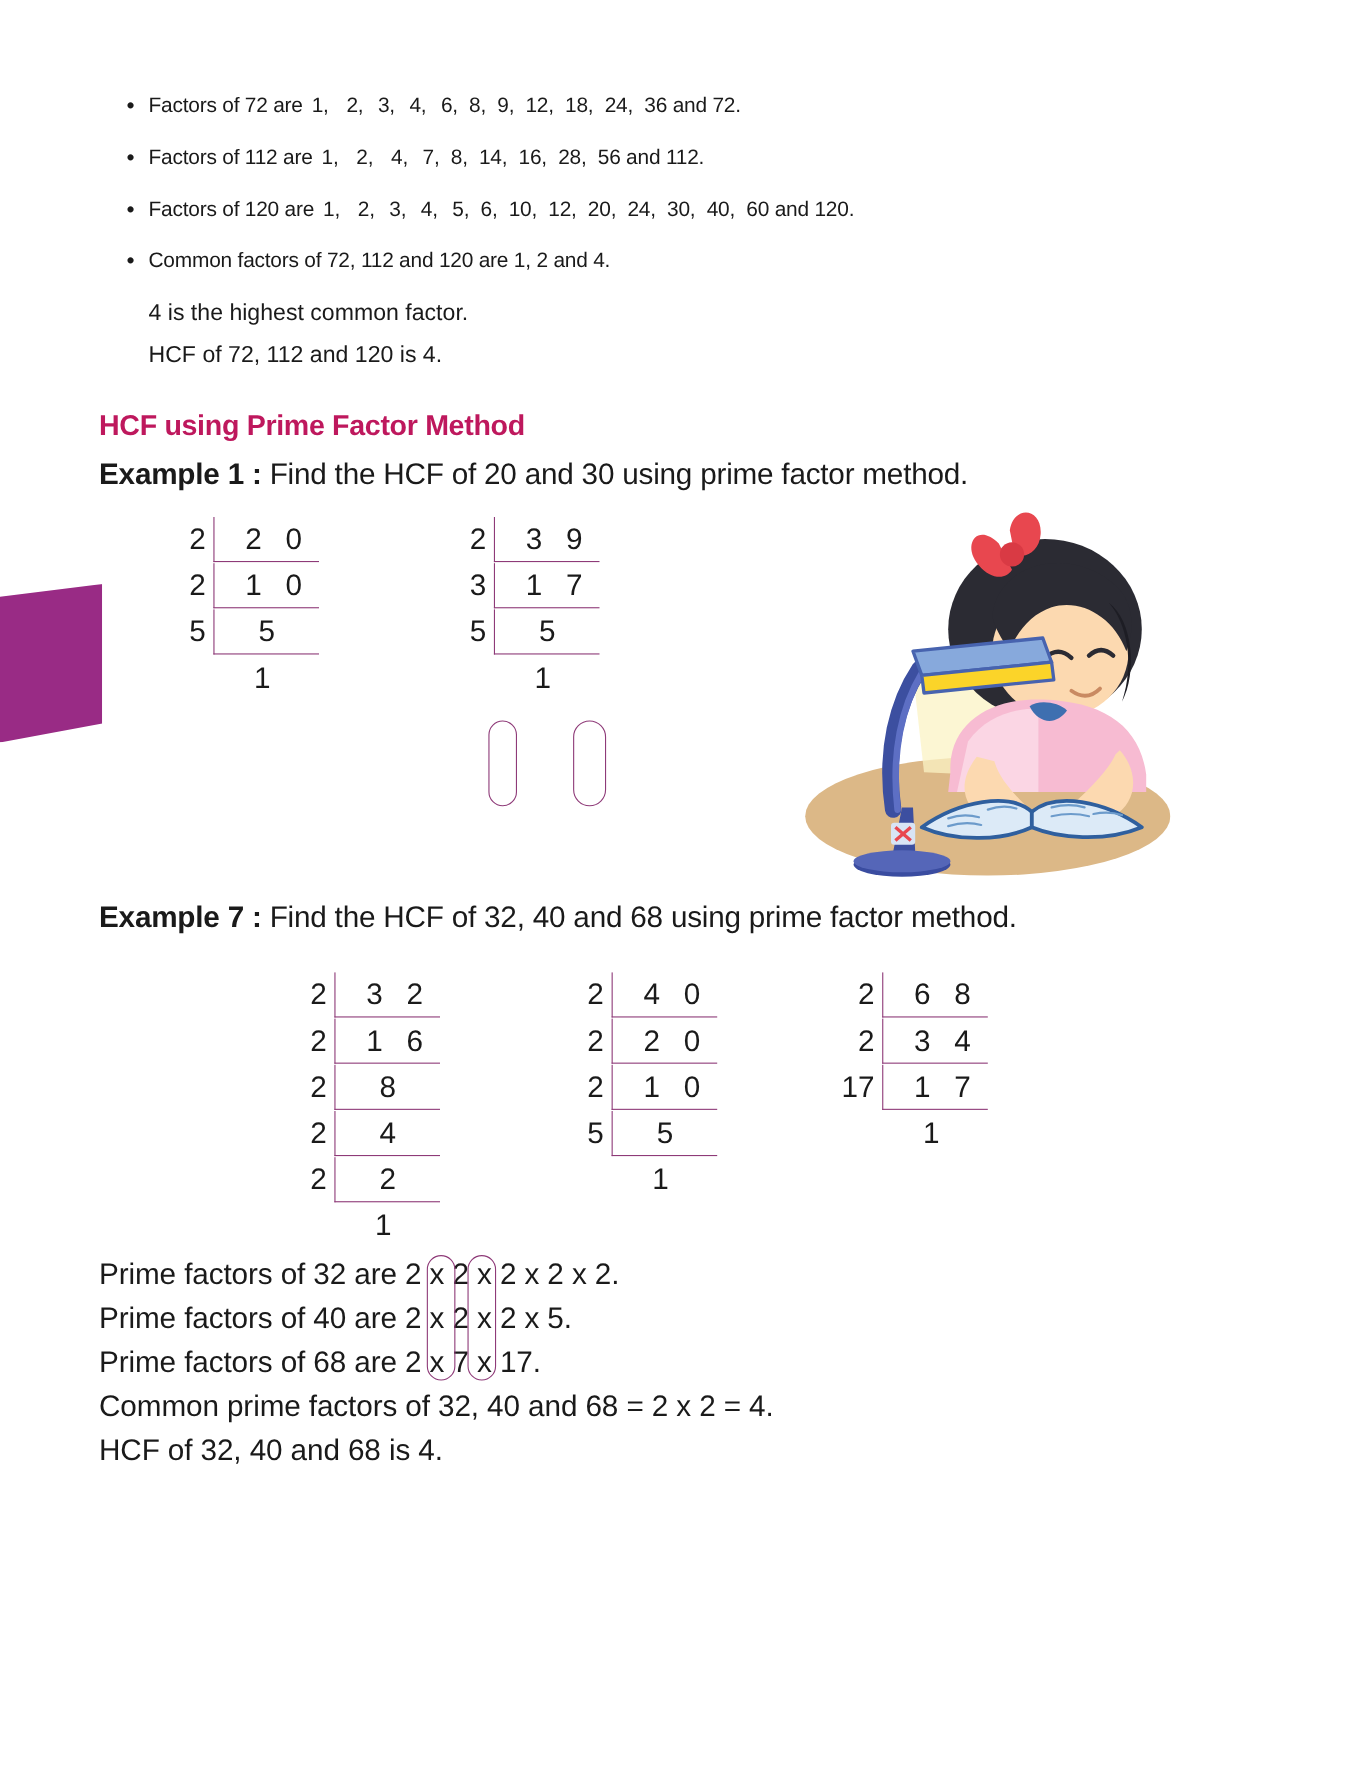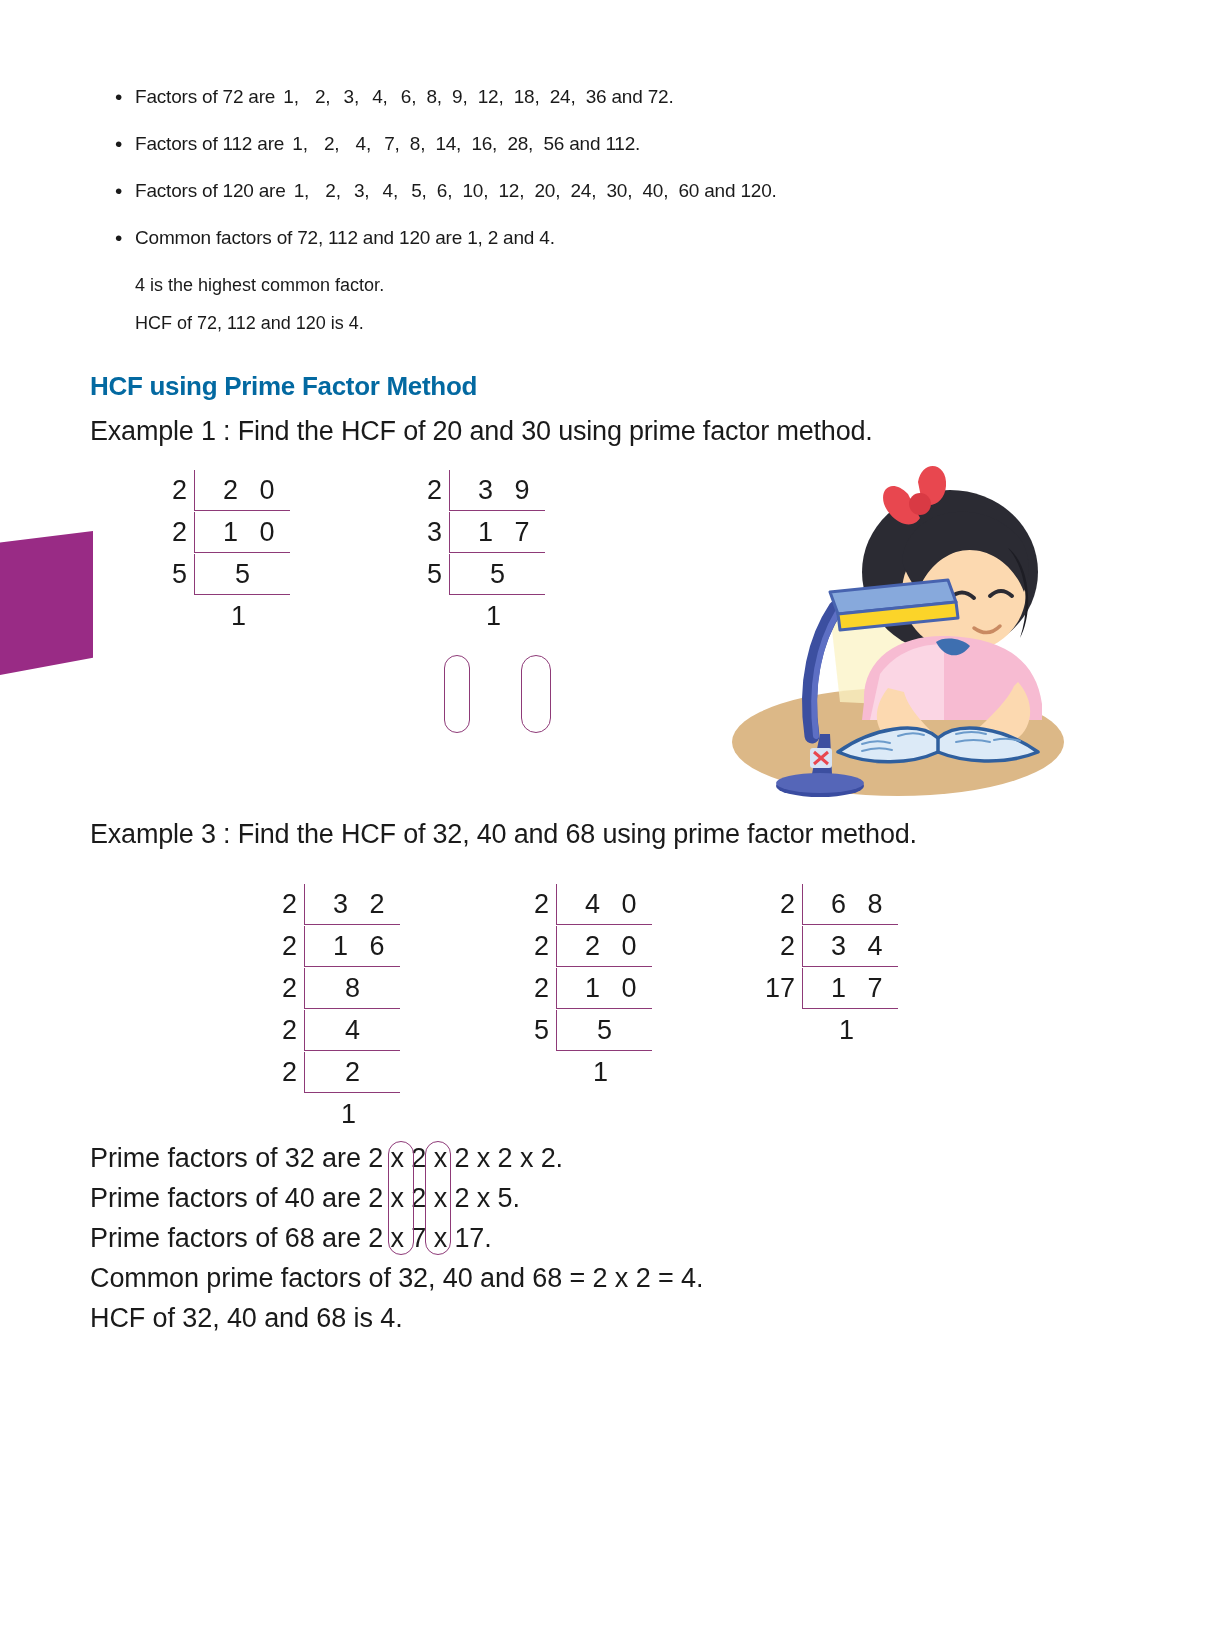--- a/index.html
+++ b/index.html
@@ -41,21 +41,21 @@
     color: #1a1a1a;
     text-align: left;
   }
   .bullet-text {
     font-size: 19px;
     line-height: 38px;
     letter-spacing: -0.2px;
     white-space: nowrap;
   }
   .sub-line {
-    font-size: 18px;
+    font-size: 21px;
     line-height: 38px;
     margin-left: 20px;
     white-space: nowrap;
   }
   .hl {
     position: relative;
     display: inline-block;
     padding: 0 3px;
   }
   .hl::before {
@@ -69,31 +69,31 @@
     z-index: -1;
   }
   .hl > span { position: relative; z-index: 1; }
 
   
   .section-head {
     position: absolute;
     left: 90px; top: 371px;
     font-size: 26px;
     font-weight: bold;
-    color: #0369a1;
+    color: #be185d;
     letter-spacing: -0.3px;
   }
   .example-line {
     position: absolute;
     font-size: 27px;
     line-height: 34px;
     white-space: nowrap;
     letter-spacing: -0.2px;
   }
-  .example-line b { font-weight: normal; }
+  .example-line b { font-weight: bold; }
   #ex1 { left: 90px; top: 414px; }
   #ex2 { left: 90px; top: 817px; }
 
   
   .ladder {
     position: absolute;
     font-size: 27px;
     color: #1a1a1a;
   }
   .lrow { display: flex; align-items: flex-start; height: 42px; }
@@ -262,21 +262,21 @@
       <rect x="98" y="296" width="22" height="20" rx="3" fill="#D8E4F5"></rect>
       <path d="M102 300 l14 12 M116 300 l-14 12" stroke="#E8474F" stroke-width="3"></path>
       <path d="M100 284 C92 230 104 186 124 156" stroke="#3C4FA0" stroke-width="15" fill="none" stroke-linecap="round"></path>
       <path d="M104 284 C98 232 108 190 126 160" stroke="#5D6FC4" stroke-width="6" fill="none" stroke-linecap="round"></path>
       <path d="M118 140 L236 128 L244 150 L126 162 Z" fill="#87A9DC" stroke="#4763AF" stroke-width="3" stroke-linejoin="round"></path>
       <path d="M126 162 L244 150 L246 166 L128 178 Z" fill="#FBD429" stroke="#4763AF" stroke-width="3" stroke-linejoin="round"></path>
     </svg>
   </div>
 
   <div class="example-line" id="ex2">
-    <b>Example 3 :</b><span> Find the HCF of 32, 40 and 68 using prime factor method.</span>
+    <b>Example 7 :</b><span> Find the HCF of 32, 40 and 68 using prime factor method.</span>
   </div>
 
   <div class="ladder" style="left:258px; top:884px;">
     <div class="lrow">
       <span class="ldiv">2</span>
       <span class="lval">3 2</span>
     </div>
     <div class="lrow">
       <span class="ldiv">2</span>
       <span class="lval">1 6</span>

